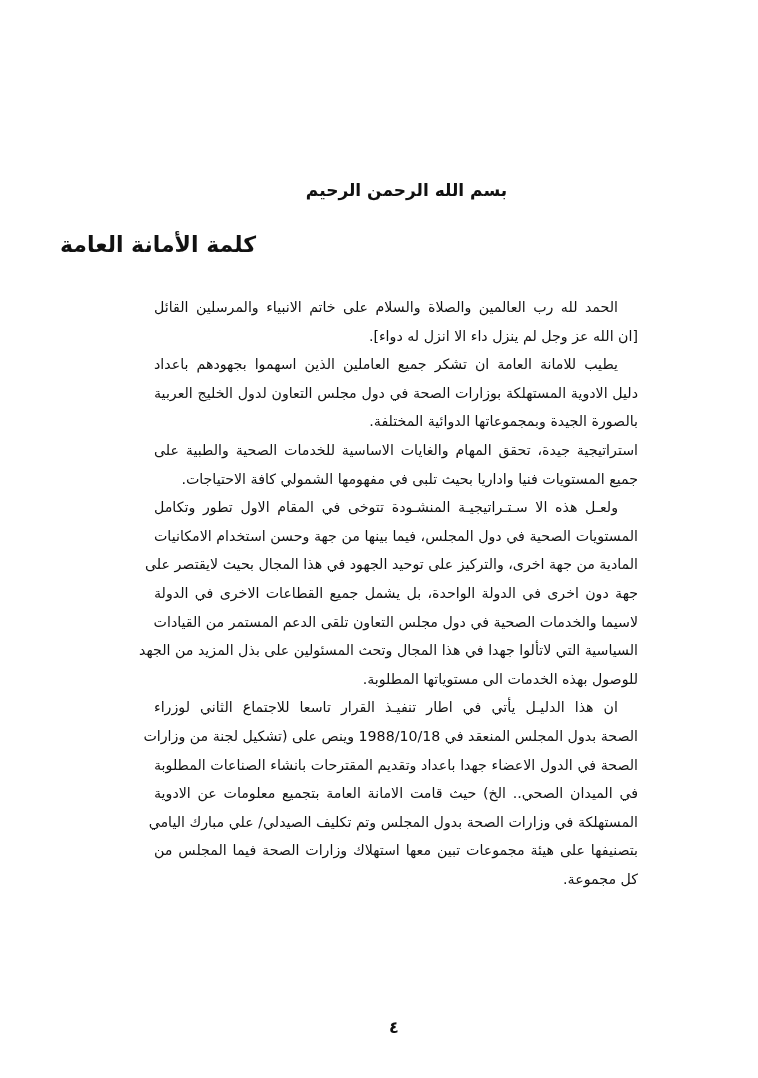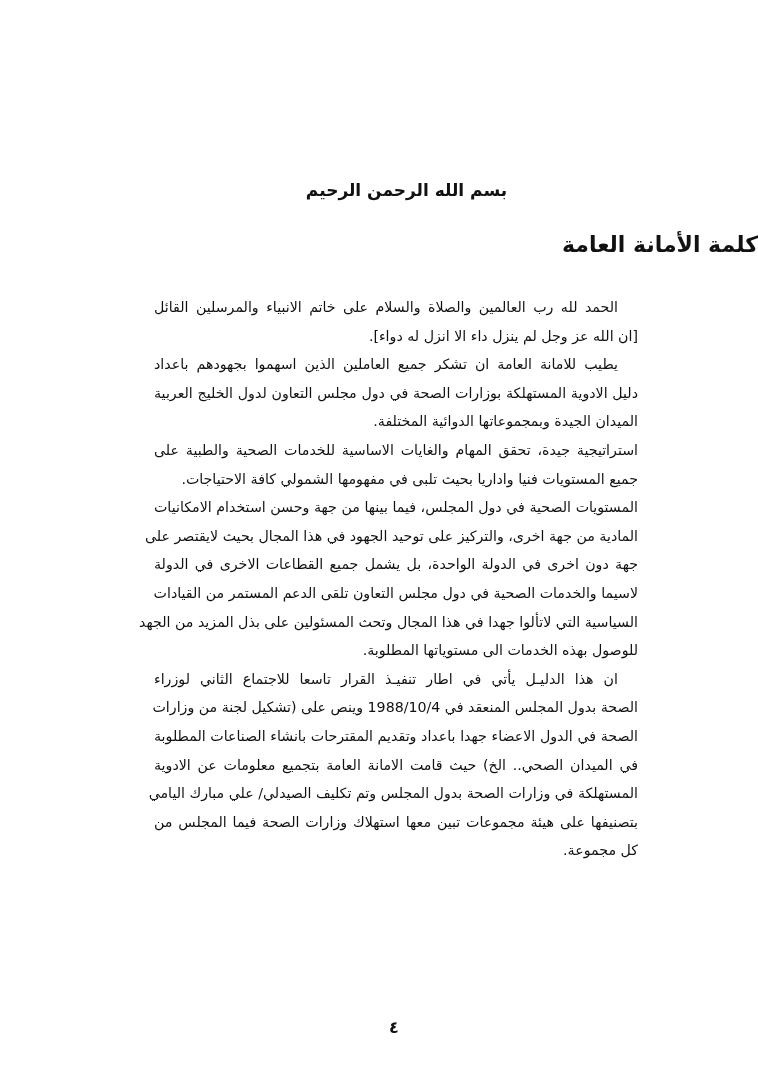--- a/index.html
+++ b/index.html
@@ -26,21 +26,21 @@
       left: 0; right: 0;
       text-align: center;
       font-size: 17px;
       font-weight: bold;
       padding-left: 55px;
     }
     .title {
       position: absolute;
       top: 232px;
       left: 0; right: 0;
-      text-align: right;
+      text-align: left;
       font-size: 22px;
       font-weight: bold;
       padding-left: 60px;
     }
     .body-text {
       position: absolute;
       top: 293px;
       right: 120px;
       width: 520px;
       direction: rtl;
@@ -77,31 +77,32 @@
 
 <div class="page">
   <div class="basmala">بسم الله الرحمن الرحيم</div>
   <div class="title">كلمة الأمانة العامة</div>
 
   <div class="body-text">
     <span class="line indent">الحمد لله رب العالمين والصلاة والسلام على خاتم الانبياء والمرسلين القائل</span>
     <span class="line last">[ان الله عز وجل لم ينزل داء الا انزل له دواء].</span>
     <span class="line indent">يطيب للامانة العامة ان تشكر جميع العاملين الذين اسهموا بجهودهم باعداد</span>
     <span class="line">دليل الادوية المستهلكة بوزارات الصحة في دول مجلس التعاون لدول الخليج العربية</span>
-    <span class="line last">الميدان الجيدة وبمجموعاتها الدوائية المختلفة.</span>
+    <span class="line last">بالصورة الجيدة وبمجموعاتها الدوائية المختلفة.</span>
     <span class="line">استراتيجية جيدة، تحقق المهام والغايات الاساسية للخدمات الصحية والطبية على</span>
     <span class="line last">جميع المستويات فنيا واداريا بحيث تلبى في مفهومها الشمولي كافة الاحتياجات.</span>
+    <span class="line indent">ولعـل هذه الا سـتـراتيجيـة المنشـودة تتوخى في المقام الاول تطور وتكامل</span>
     <span class="line">المستويات الصحية في دول المجلس، فيما بينها من جهة وحسن استخدام الامكانيات</span>
     <span class="line">المادية من جهة اخرى، والتركيز على توحيد الجهود في هذا المجال بحيث لايقتصر على</span>
     <span class="line">جهة دون اخرى في الدولة الواحدة، بل يشمل جميع القطاعات الاخرى في الدولة</span>
     <span class="line">لاسيما والخدمات الصحية في دول مجلس التعاون تلقى الدعم المستمر من القيادات</span>
     <span class="line">السياسية التي لاتألوا جهدا في هذا المجال وتحث المسئولين على بذل المزيد من الجهد</span>
     <span class="line last">للوصول بهذه الخدمات الى مستوياتها المطلوبة.</span>
     <span class="line indent">ان هذا الدليـل يأتي في اطار تنفيـذ القرار تاسعا للاجتماع الثاني لوزراء</span>
-    <span class="line">الصحة بدول المجلس المنعقد في 1988/10/4 وينص على (تشكيل لجنة من وزارات</span>
+    <span class="line">الصحة بدول المجلس المنعقد في 1988/10/18 وينص على (تشكيل لجنة من وزارات</span>
     <span class="line">الصحة في الدول الاعضاء جهدا باعداد وتقديم المقترحات بانشاء الصناعات المطلوبة</span>
     <span class="line">في الميدان الصحي.. الخ) حيث قامت الامانة العامة بتجميع معلومات عن الادوية</span>
     <span class="line">المستهلكة في وزارات الصحة بدول المجلس وتم تكليف الصيدلي/ علي مبارك اليامي</span>
     <span class="line">بتصنيفها على هيئة مجموعات تبين معها استهلاك وزارات الصحة فيما المجلس من</span>
     <span class="line last">كل مجموعة.</span>
   </div>
 
   <div class="page-number">٤</div>
 </div>
 

